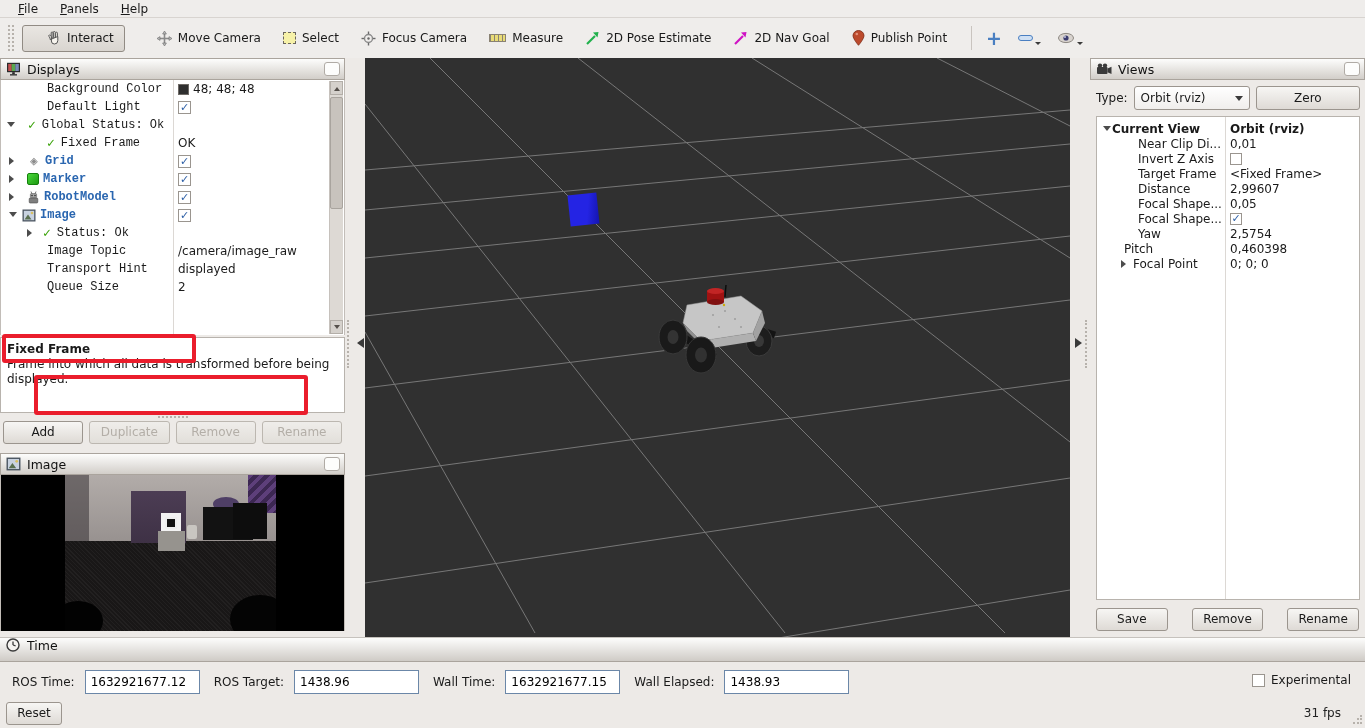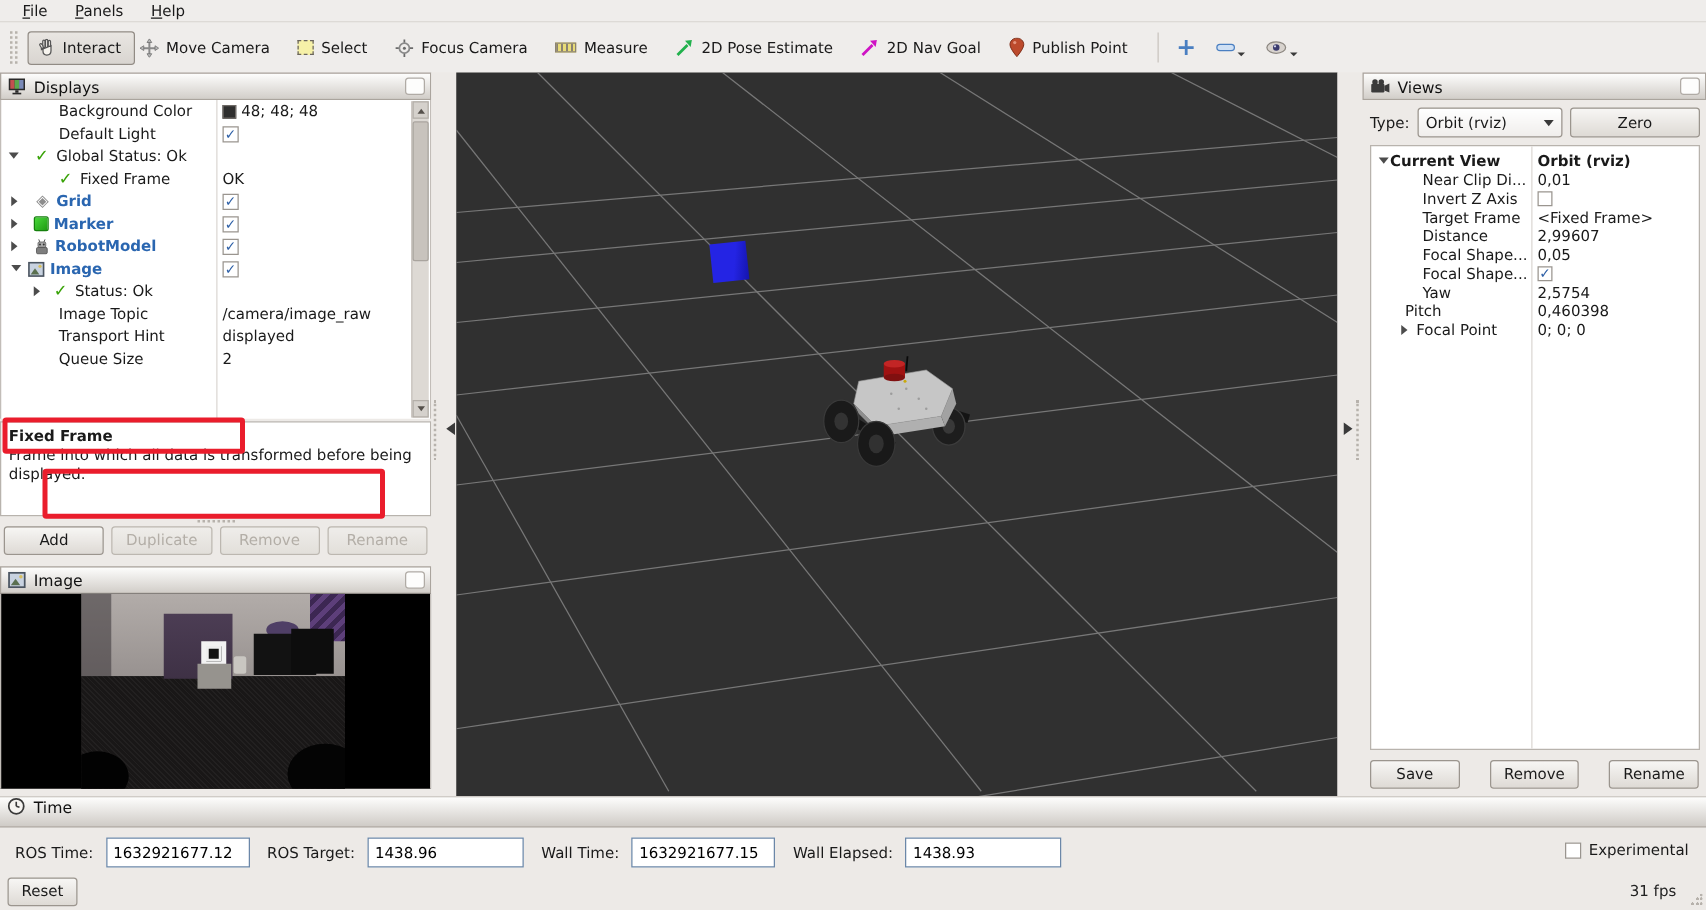--- a/index.html
+++ b/index.html
@@ -10,41 +10,41 @@
   
   .menubar { position:absolute; left:0; top:0; width:100%; height:18px; background:#efedeb; border-bottom:1px solid #d8d4d0; display:flex; align-items:flex-end; padding-left:8px; gap:2px; }
   .menu-item { display:inline-block; padding:1px 10px; font-size:12px; cursor:default; }
   .menu-item::first-letter { text-decoration:underline; }
 
   
   .toolbar { position:absolute; left:0; top:18px; width:100%; height:40px; background:#efedeb; display:flex; align-items:center; padding-left:8px; }
   .toolbar-grip { width:6px; height:26px; border-left:2px dotted #b7b2ac; border-right:2px dotted #b7b2ac; margin-right:8px; }
   .tool { display:flex; align-items:center; gap:6px; margin-right:22px; white-space:nowrap; }
   .tool-label { font-size:12px; }
-  .tool.active { border:1px solid #918b84; background:linear-gradient(#e9e6e2,#d9d5d0); border-radius:3px; padding:5px 10px 5px 7px; margin-right:4px; }
+  .tool.active { border:1px solid #918b84; background:linear-gradient(#e9e6e2,#d9d5d0); border-radius:3px; padding:5px 10px 5px 24px; margin-right:32px; }
   .tb-sep { width:1px; height:24px; background:#c9c4bf; margin:0 14px 0 2px; }
   .zoom-glyph { color:#4a7fc1; font-weight:bold; font-size:19px; line-height:1; }
   .minus-bar { width:15px; height:6px; background:#cfe0f4; border:1.5px solid #4a7fc1; border-radius:3px; }
   .dd-caret { width:0; height:0; border:3.5px solid transparent; border-top-color:#3a3a3a; margin:14px 10px 0 2px; }
   .sel-box { width:13px; height:12px; border:1.5px dashed #6a655e; background:#f6f1a8; }
   .ruler { width:17px; height:8px; background:#e9dc77; border:1px solid #8a8273; background-image:repeating-linear-gradient(90deg,#8a8273 0 1px,transparent 1px 4px); }
 
   
   .main { position:absolute; left:0; top:58px; width:1365px; height:579px; }
 
   
   .left-col { position:absolute; left:0; top:0; width:345px; height:579px; background:#edeae7; }
   .panel-header { height:22px; background:linear-gradient(#fdfdfc,#d2cec9); border:1px solid #aaa49d; display:flex; align-items:center; padding:0 4px 0 5px; gap:6px; }
   .panel-title { font-size:12.5px; color:#111; flex:1; }
   .hdr-btn { width:16px; height:14px; background:#fdfdfc; border:1px solid #b0aba5; border-radius:3px; }
 
   .tree { position:relative; height:255px; background:#ffffff; border-left:1px solid #c2bdb8; border-right:1px solid #c2bdb8; overflow:hidden; }
   .tree-divider { position:absolute; left:172px; top:0; bottom:0; width:1px; background:#dcd8d4; }
   .trow { position:relative; height:18px; display:flex; align-items:center; }
-  .tname { width:172px; display:flex; align-items:center; height:18px; overflow:hidden; white-space:nowrap; }
+  .tname { width:172px; display:flex; align-items:center; height:18px; overflow:hidden; white-space:nowrap;font-family:Liberation Mono, monospace; }
   .tval { padding-left:5px; display:flex; align-items:center; gap:4px; height:18px; white-space:nowrap; }
   .blue-bold { color:#2a66b0; font-weight:bold; }
   .tri-r { width:0; height:0; border:4px solid transparent; border-left:5px solid #4c4c4c; margin:0 3px 0 0; }
   .tri-d { width:0; height:0; border:4px solid transparent; border-top:5px solid #4c4c4c; margin:3px 1px 0 0; }
   .gcheck::before { content:"✓"; color:#3aa309; font-weight:bold; font-size:13px; }
   .cb { width:13px; height:13px; border:1px solid #9a958f; background:#fff; display:inline-flex; align-items:center; justify-content:center; }
   .cb.checked::before { content:"✓"; color:#2d5fa6; font-weight:bold; font-size:11px; line-height:1; }
   .swatch { width:11px; height:11px; background:#2f2f2f; border:1px solid #6e6a66; display:inline-block; }
 
   .vscroll { position:absolute; right:1px; top:1px; bottom:1px; width:14px; background:#ddd9d4; border-left:1px solid #c6c1bc; }

